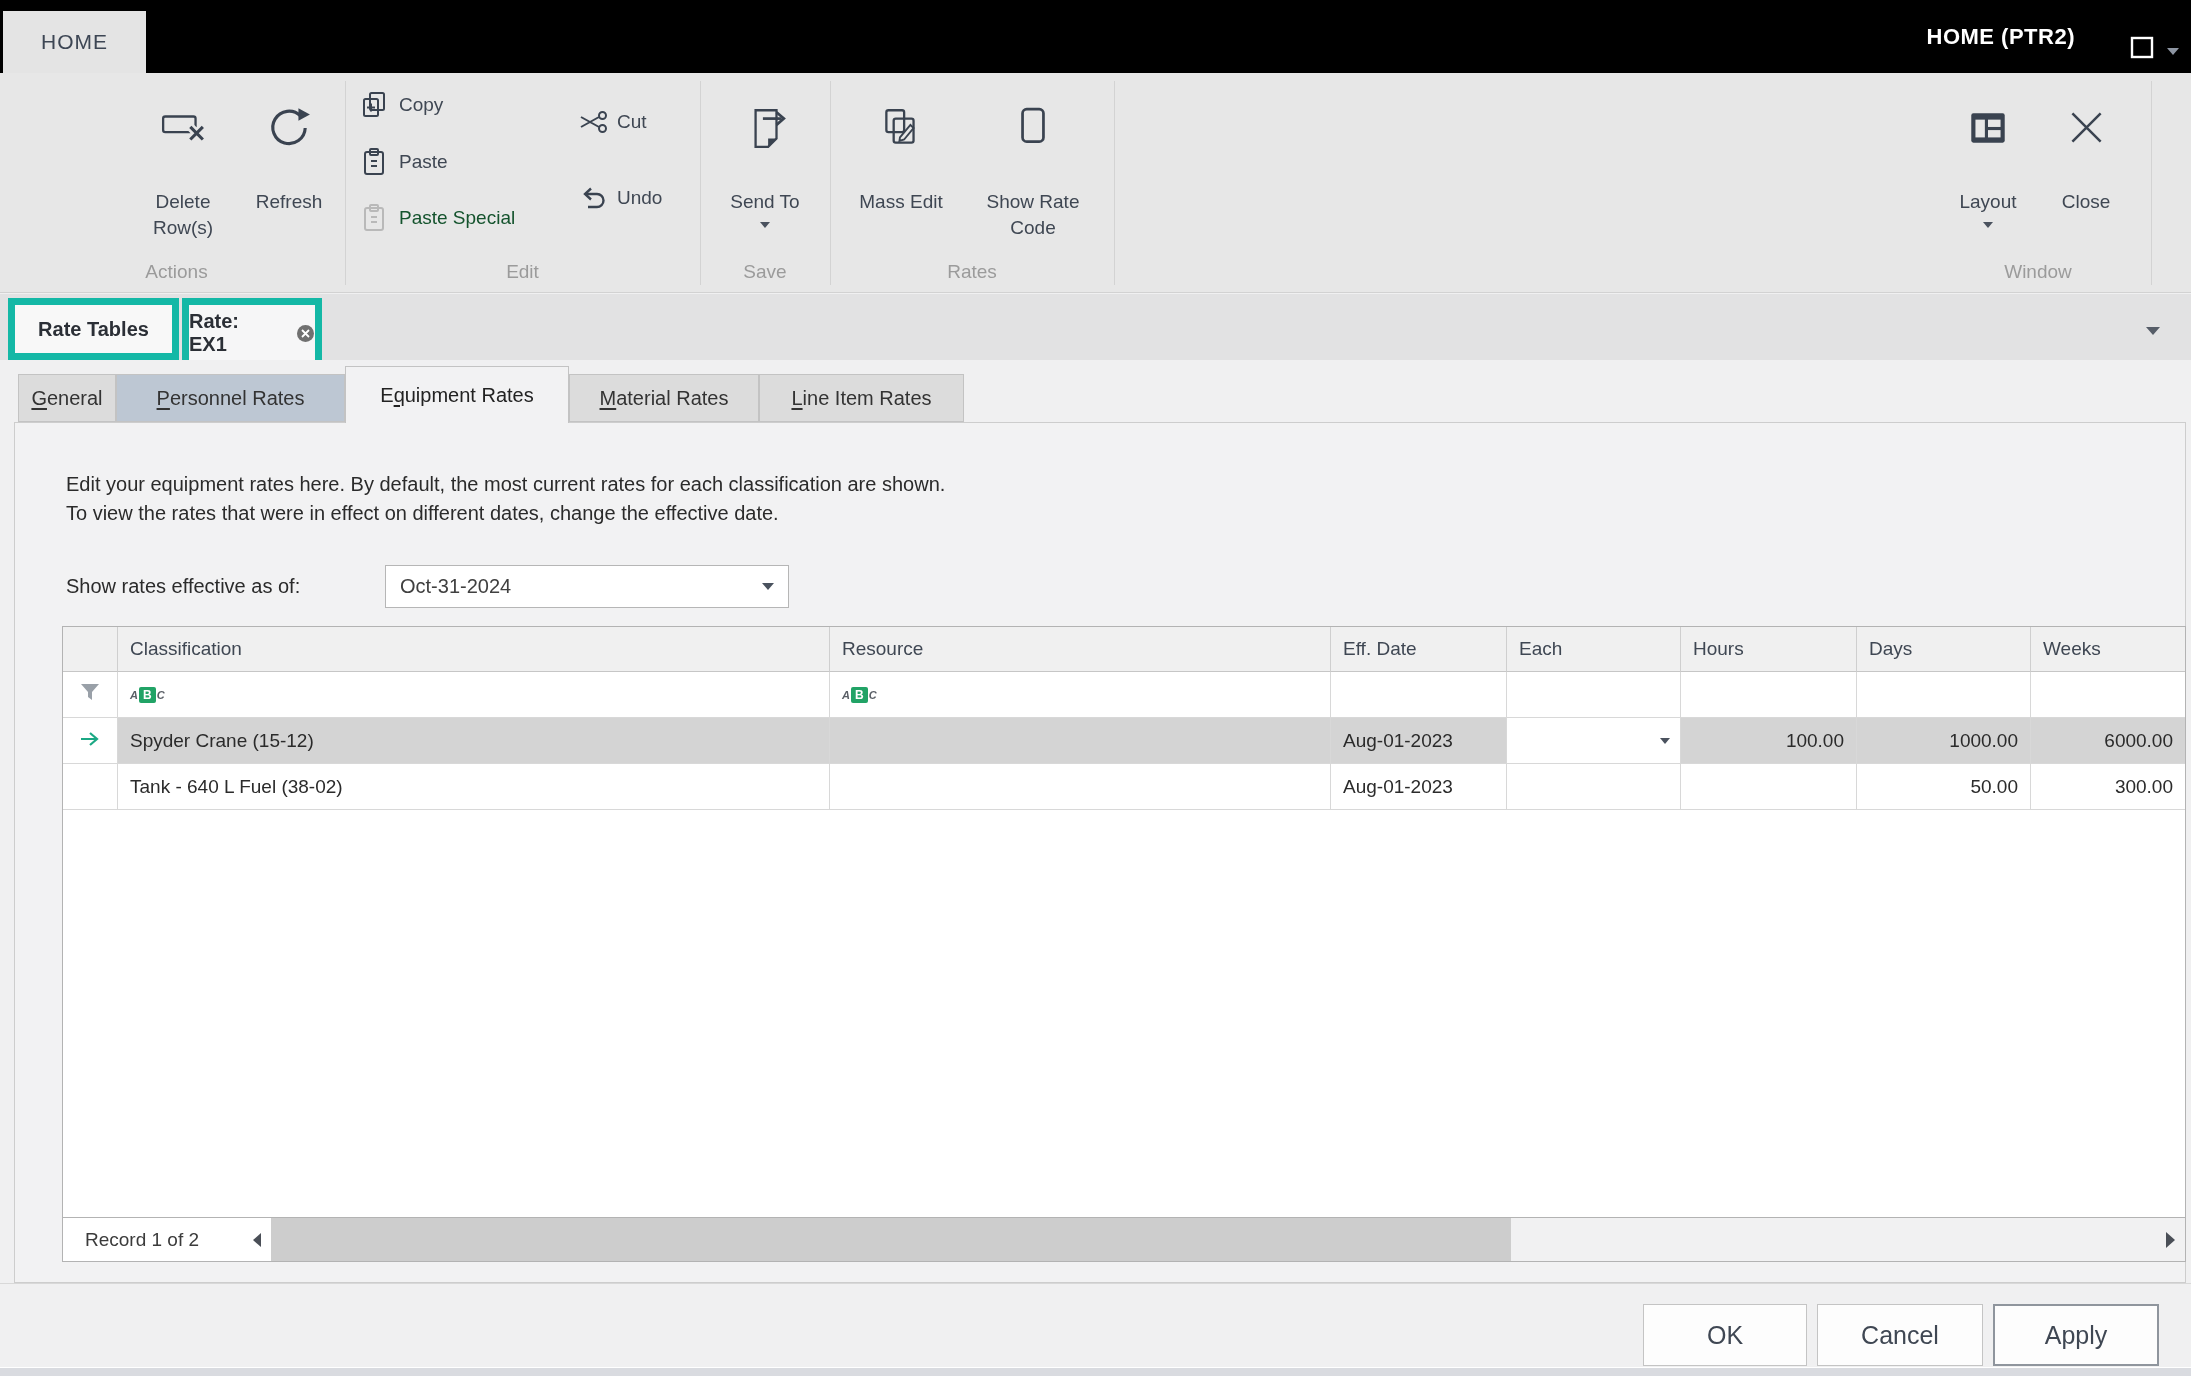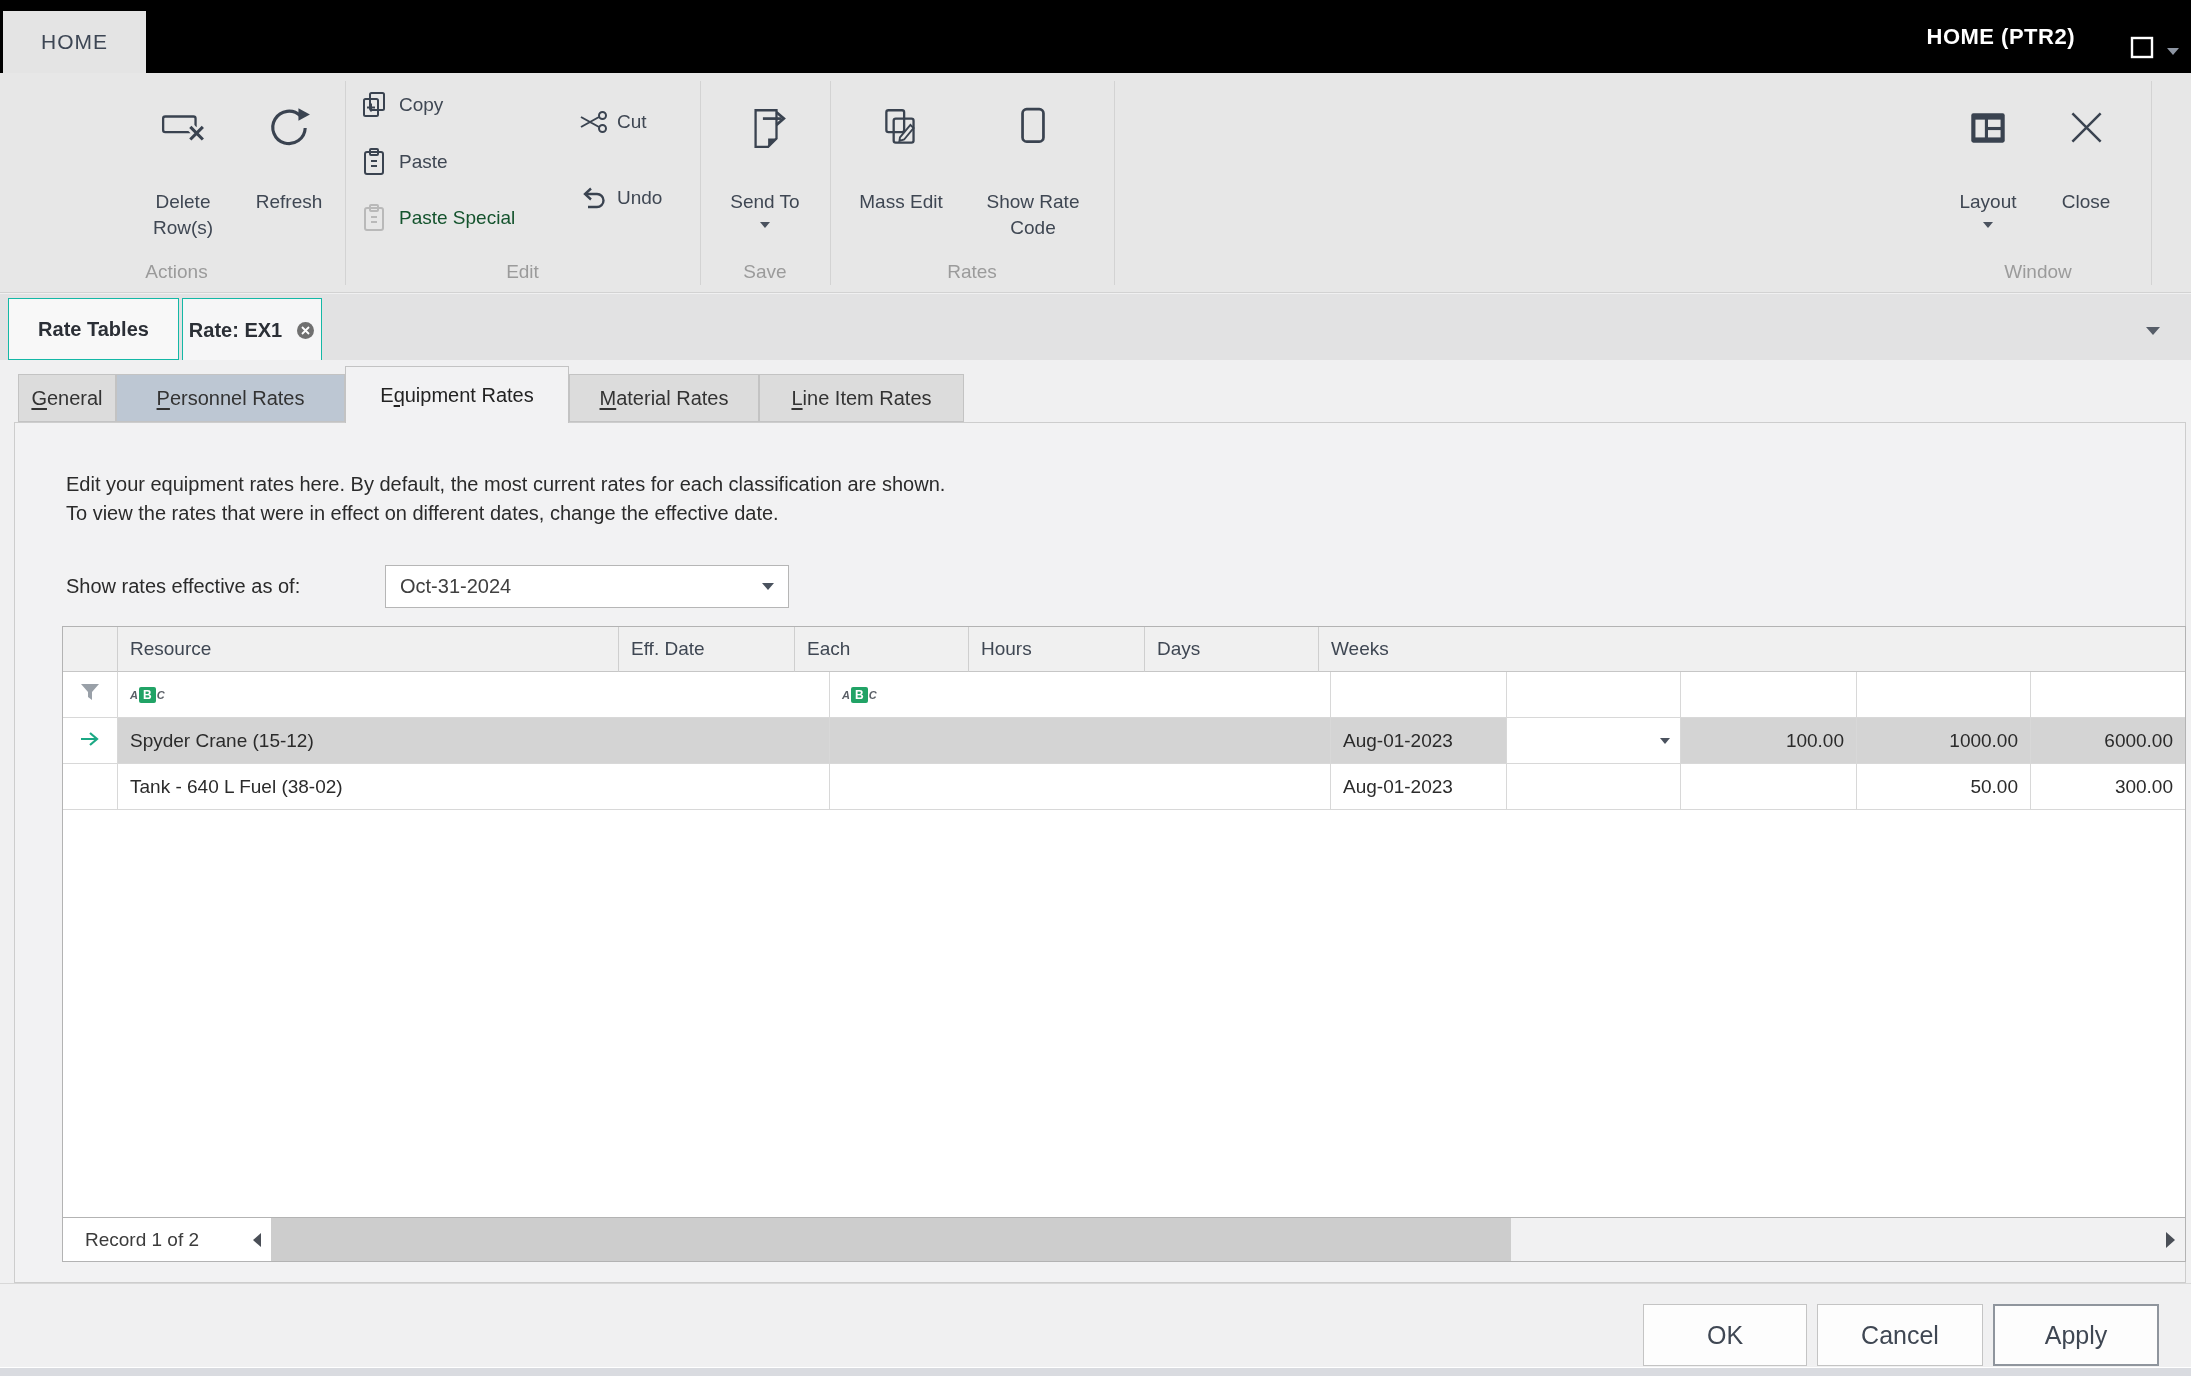--- a/index.html
+++ b/index.html
@@ -37,21 +37,21 @@
   .rlbl-s { font-size:19px; color:#3f4753; white-space:nowrap; }
   .disabled .rlbl-s { color:#14532d; }
   .disabled svg * { stroke:#b9b9b9 !important; }
   .st { stroke:#3a4350; fill:none; stroke-width:2.2px; }
   .mini-caret { width:0; height:0; border-left:5px solid transparent; border-right:5px solid transparent;
     border-top:6px solid #4a525e; margin-top:7px; }
   .ribbon-collapse { position:absolute; left:2160px; top:252px; }
 
   
   .doc-tabs { position:absolute; left:0; top:294px; width:2191px; height:66px; background:#e2e2e3; }
-  .doc-tab { position:absolute; top:4px; height:62px; background:#f8f8f8; border:1px solid #14b8a6;
+  .doc-tab { position:absolute; top:4px; height:62px; background:#f8f8f8; border:7px solid #14b8a6;
     display:flex; align-items:center; justify-content:center; font-size:20px; font-weight:bold; color:#2b2f36; }
   .doc-tab.active { background:#f6f6f7; border-bottom:none; height:63px; }
   .tabx { display:inline-flex; margin-left:14px; }
   .doc-tabs-caret { position:absolute; left:2146px; top:327px; width:0; height:0;
     border-left:7px solid transparent; border-right:7px solid transparent; border-top:8px solid #565d68; }
 
   
   .page-bg { position:absolute; left:0; top:360px; width:2191px; height:923px; background:#f0f0f1; }
   .tab-body { position:absolute; left:14px; top:422px; width:2172px; height:861px;
     background:#f2f2f3; border:1px solid #cdcdcd; }
@@ -328,20 +328,21 @@
   <div class="eff-label">Show rates effective as of:</div>
   <div class="combo">
     <span>Oct-31-2024</span>
     <span class="caretd"></span>
   </div>
 
   <div class="grid">
 
     <div class="grow ghead">
       <div class="gcell gind"></div>
+      <div class="gcell c1">Classification</div>
       <div class="gcell c2">Resource</div>
       <div class="gcell c3">Eff. Date</div>
       <div class="gcell c4">Each</div>
       <div class="gcell c5">Hours</div>
       <div class="gcell c6">Days</div>
       <div class="gcell c7">Weeks</div>
     </div>
 
     <div class="grow gfilter">
       <div class="gcell gind">

